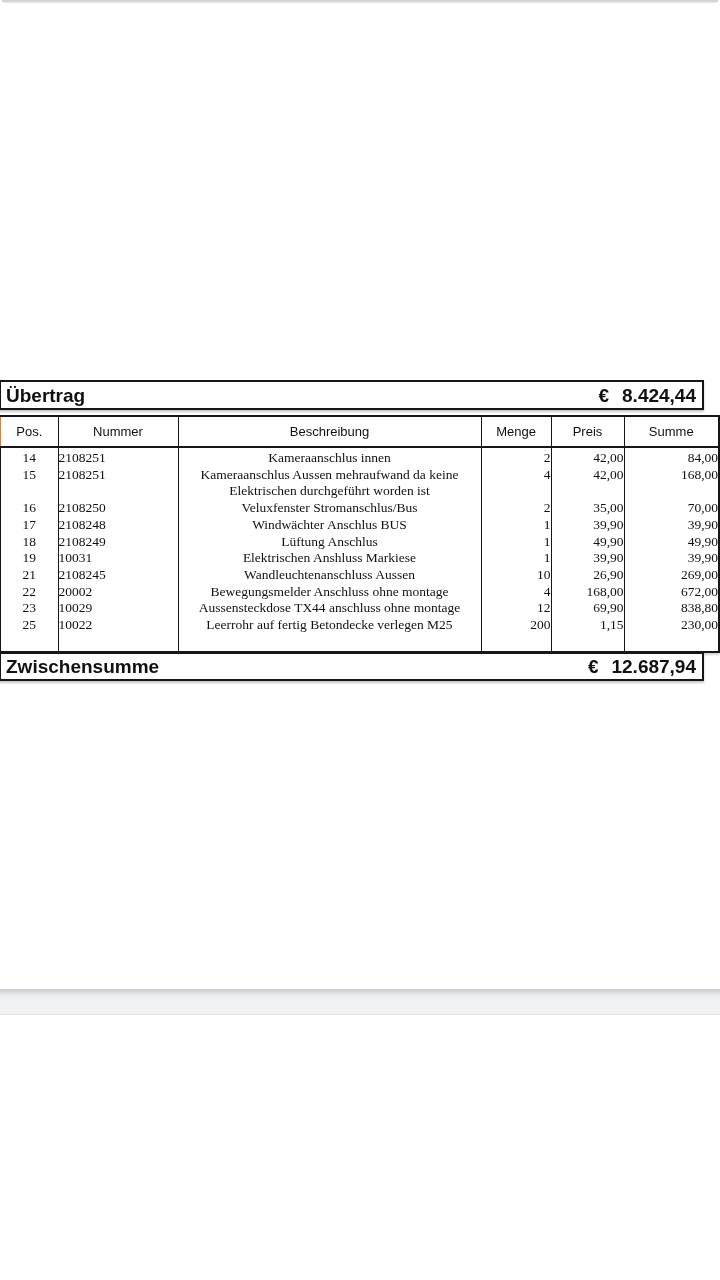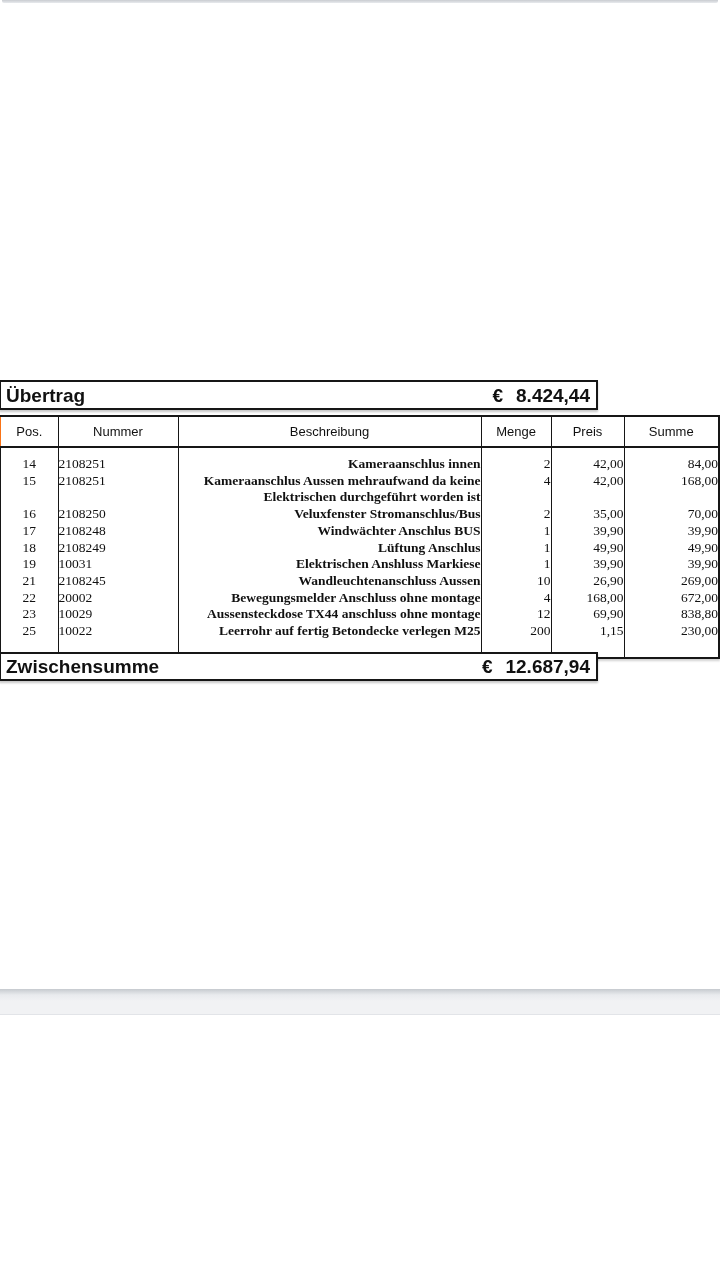--- a/index.html
+++ b/index.html
@@ -14,21 +14,21 @@
     border-radius:0 0 2px 2px;
   }
   
   .page-gap{
     position:absolute;top:989px;left:0;width:720px;height:25px;
     background:linear-gradient(#c6cacf 0px,#e9ebee 6px,#f1f2f4 12px,#f1f2f4 100%);
     border-bottom:1px solid #e2e4e8;
   }
   
   .totals-box{
-    position:absolute;left:-1px;width:599px;box-sizing:border-box;
+    position:absolute;left:-1px;width:705px;box-sizing:border-box;
     border:2px solid #161616;background:#fff;
     display:flex;align-items:center;justify-content:space-between;
     padding:0 6px 0 5px;
     box-shadow:0 2px 2px rgba(0,0,0,0.22);
   }
   #carryover-box{top:380px;height:30px;}
   #subtotal-box{top:652px;height:29px;}
   .totals-label{font-weight:bold;font-size:19px;line-height:1;}
   .amount-group{display:flex;align-items:baseline;gap:13px;font-weight:bold;font-size:19px;line-height:1;}
   
@@ -43,25 +43,25 @@
     height:29px;font-weight:normal;font-size:13px;padding:0;text-align:center;
     font-family:"Liberation Sans",sans-serif;
   }
   table.items th:first-child{border-left:2px solid #f97316;margin-top:32px;}
   table.items th:last-child{border-right:2px solid #161616;margin-top:37px;}
   table.items td{
     border-left:1px solid #161616;border-right:1px solid #161616;
     padding:0;vertical-align:top;
     font-family:"Liberation Serif",serif;font-size:13.5px;line-height:16.7px;
   }
-  table.items tbody tr:first-child td{padding-top:8px;}
+  table.items tbody tr:first-child td{padding-top:2px;}
   table.items tbody tr:last-child td{padding-bottom:17px;}
   .col-pos{text-align:center;}
   .col-nummer{text-align:left;padding-left:6px;}
-  .col-besch{text-align:right;padding-left:7px;font-weight:bold;}
+  .col-besch{text-align:center;padding-left:7px;}
   .col-menge{text-align:right;padding-right:5px;}
   .col-preis{text-align:right;padding-right:14px;margin-top:30px;}
   .col-summe{text-align:right;padding-right:7px;}
 </style>
 </head>
 <body>
 
 <div class="top-edge"></div>
 
 <div class="totals-box" id="carryover-box">

